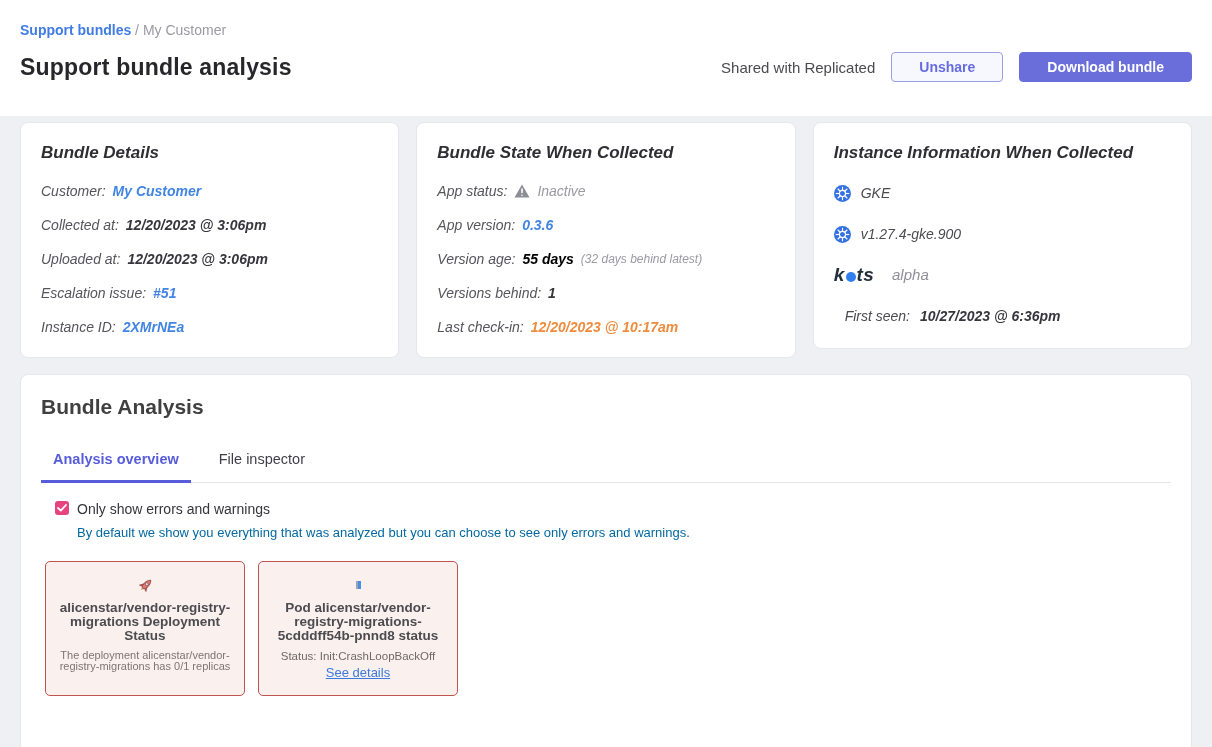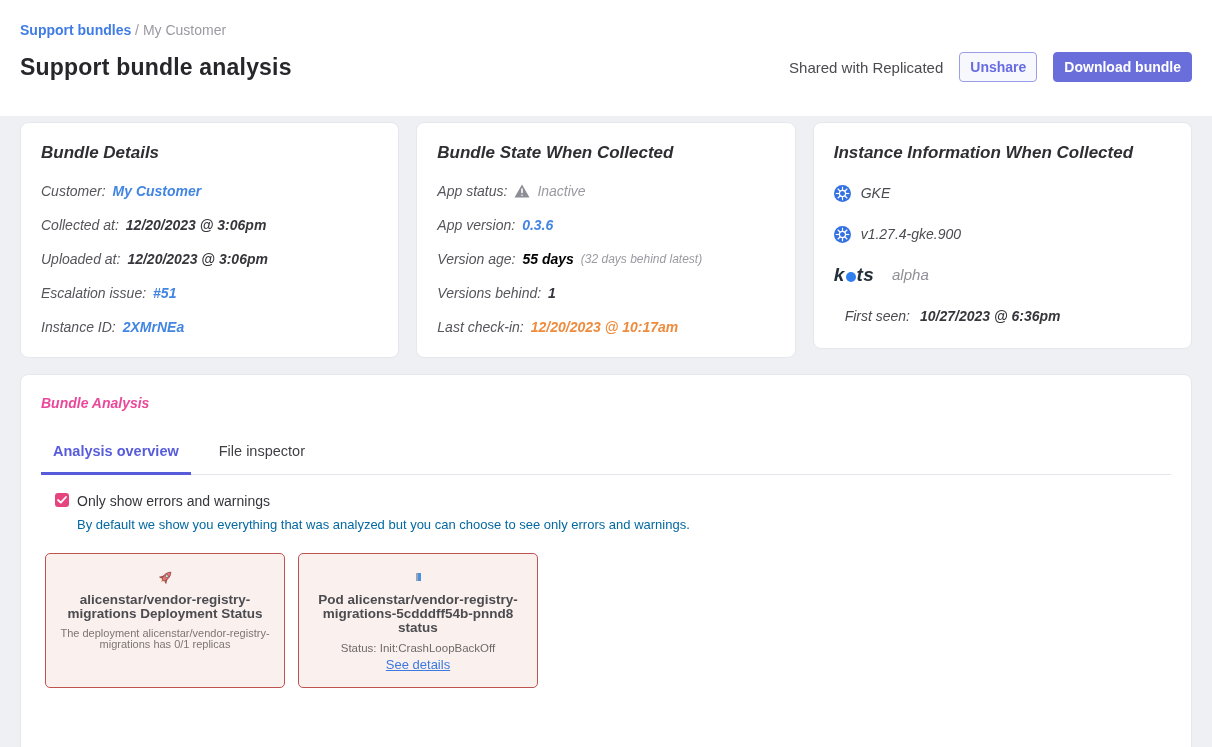--- a/index.html
+++ b/index.html
@@ -6,21 +6,21 @@
   html,body { width:1212px; height:747px; overflow:hidden; }
   body { background:#eef0f4; font-family:"Liberation Sans", sans-serif; color:#323238; }
 
   .header { background:#ffffff; height:116px; padding:22px 20px 0; }
   .breadcrumb { font-size:14px; color:#9a9aa2; }
   .breadcrumb a { color:#3f7ce5; text-decoration:none; font-weight:600; }
   .title-row { display:flex; justify-content:space-between; align-items:center; margin-top:14px; }
   .page-title { font-size:23px; font-weight:700; color:#27272b; letter-spacing:.2px; }
   .header-actions { display:flex; align-items:center; gap:16px; }
   .shared-text { font-size:15px; color:#4a4a50; }
-  .btn { font-family:"Liberation Sans",sans-serif; font-size:14px; font-weight:700; border-radius:4px; padding:6px 10px; height:30px; cursor:pointer; }
+  .btn { font-family:"Liberation Sans",sans-serif; font-size:14px; font-weight:700; border-radius:4px; padding:6px 27px; height:30px; cursor:pointer; }
   .btn-outline { background:#f7f7fe; border:1px solid #9a9ee8; color:#666bdf; }
   .btn-primary { background:#696edb; border:1px solid #696edb; color:#ffffff; }
 
   .cards-row { display:flex; gap:17px; margin:6px 20px 0; align-items:flex-start; }
   .card { background:#ffffff; border:1px solid #e6e7ec; border-radius:8px; padding:20px; flex:1;font-style:italic; }
   .card h2 { font-size:17px; font-weight:700; color:#2e2e33; margin-bottom:18px; }
   .row { font-size:14px; color:#55555c; margin-bottom:14px; line-height:20px; display:flex; align-items:center; gap:7px; }
   .row:last-child { margin-bottom:0; }
   .val-bold { color:#36363c; font-weight:700; }
   a.val-link, .val-link { color:#4285e2; font-weight:600; text-decoration:none; cursor:pointer; }
@@ -28,30 +28,30 @@
   .val-green { color:#000000; font-weight:600; }
   .val-orange { color:#ee8b3d; font-weight:600; }
   .note { font-size:12px; color:#9a9aa2; }
   .irow { margin-bottom:17px; line-height:24px; display:flex; align-items:center; gap:10px; font-size:14px; color:#4a4a50; }
   .irow:last-child { margin-bottom:0;padding-left:11px; }
   .kots-logo { font-size:19px; font-weight:800; color:#232f3a; letter-spacing:.3px; display:inline-flex; align-items:center; }
   .kots-dot { display:inline-block; width:10px; height:10px; border-radius:50%; background:#2f7ff0; margin:3px 1px 0; }
   .kots-channel { color:#8f8f97; font-size:15px; margin-left:8px; }
 
   .analysis-card { background:#ffffff; border:1px solid #e6e7ec; border-radius:8px; margin:16px 20px 0; padding:20px; height:420px; }
-  .analysis-card h2 { font-size:14px; font-weight:700; color:#ec4899;font-style:italic; }
+  .analysis-card h2 { font-size:21px; font-weight:700; color:#404040; }
   .tabbar { margin-top:32px; border-bottom:1px solid #e4e5ea; display:flex; gap:16px; }
   .tab { font-size:14.5px; padding:0 12px 13px; cursor:pointer; color:#3f3f46; }
   .tab.active { color:#575cdb; font-weight:700; border-bottom:3px solid #575cdb; margin-bottom:-1px; }
   .filter { display:flex; gap:8px; margin-top:18px; margin-left:14px; }
   .checkbox { width:14px; height:14px; border-radius:3px; background:#e5447f; display:flex; align-items:center; justify-content:center; flex:none; cursor:pointer; }
   .filter-label { font-size:14px; color:#35353b; line-height:17px; }
   .filter-desc { font-size:13px; color:#0369a1; margin-top:7px; }
   .issues { display:flex; gap:13px; margin-top:21px; margin-left:4px; }
-  .issue-card { width:240px; background:#faf0ee; border:1px solid #bf534f; border-radius:5px; padding:13px 13px 14px; text-align:center; cursor:pointer; }
+  .issue-card { width:200px; background:#faf0ee; border:1px solid #bf534f; border-radius:5px; padding:13px 13px 14px; text-align:center; cursor:pointer; }
   .issue-icon { height:20px; display:flex; align-items:center; justify-content:center; margin-bottom:6px; }
   .issue-title { font-size:13.5px; font-weight:700; color:#4c4c50; line-height:14px; word-break:break-word; }
   .issue-detail { font-size:11px; color:#7d7673; line-height:11px; margin-top:7px; }
   .issue-status { font-size:11.5px; color:#6e6a68; margin-top:7px; }
   .issue-link { font-size:13px; color:#3c7ae0; text-decoration:underline; margin-top:3px; display:inline-block; cursor:pointer; }
   .pod-glyph { width:5px; height:8px; background:linear-gradient(90deg,#9aa6b5 40%,#4a90e2 40%); display:inline-block; }
 </style>
 </head>
 <body>
 

